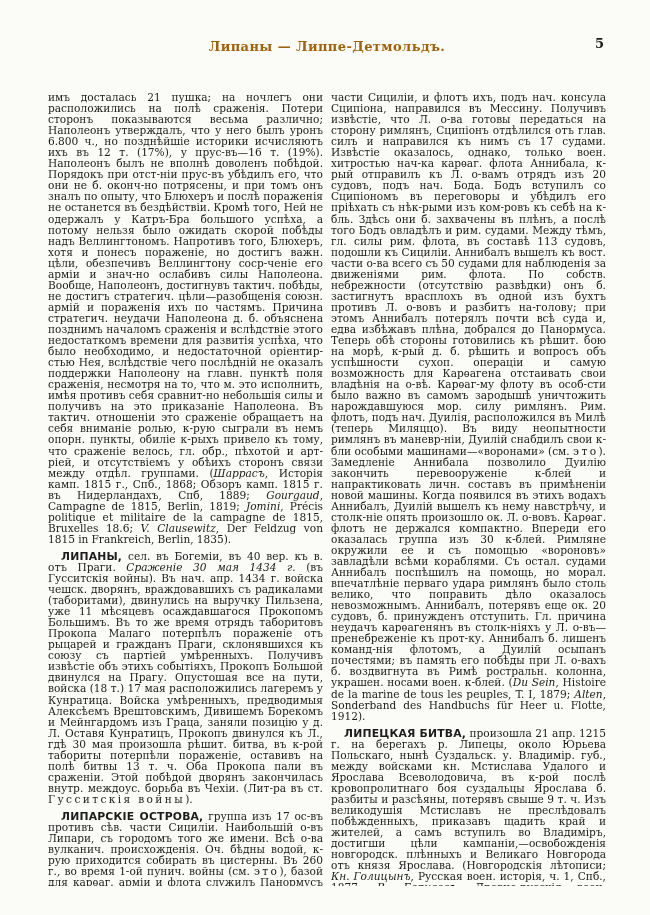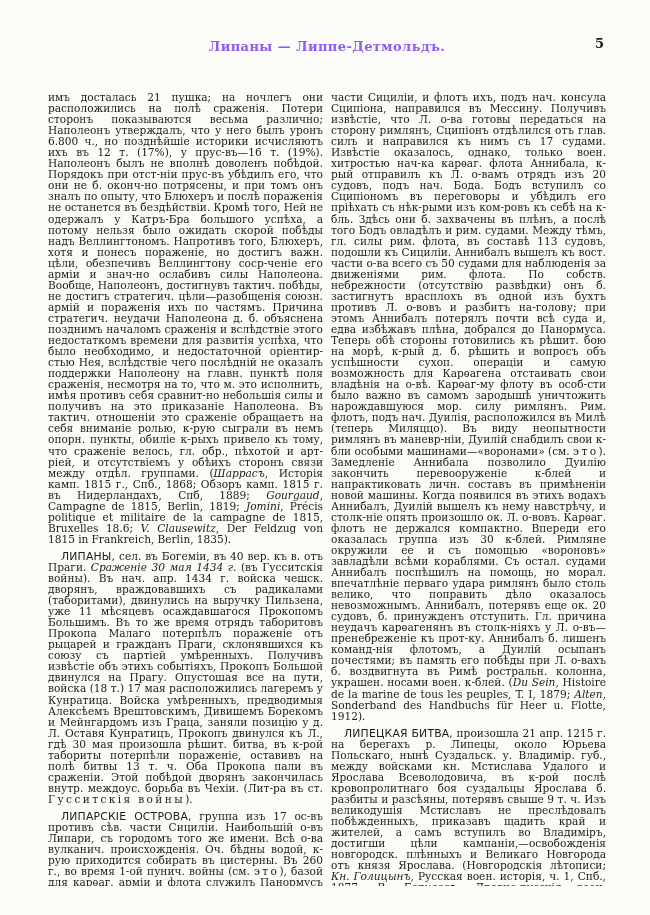--- a/index.html
+++ b/index.html
@@ -20,21 +20,21 @@
   .page-header {
     position: relative;
     text-align: center;
     height: 18px;
     margin-bottom: 38px;
   }
   .running-title {
     font-weight: bold;
     font-size: 13px;
     letter-spacing: 0.4px;
-    color: #8b5cf6;
+    color: #a16207;
   }
   .page-num {
     position: absolute;
     right: 2px; top: 0;
     font-weight: bold;
     font-size: 13px;
   }
   .columns {
     display: flex;
     gap: 8px;
@@ -48,21 +48,21 @@
     text-align: justify;
     text-justify: inter-word;
     word-spacing: -0.2px;
   }
   p.para { margin: 0; padding: 0; }
   p.para.indent { text-indent: 13px; }
   p.para.space-before { margin-top: 6px; }
   .seg-n  { }
   .seg-hw {
     font-family: "DejaVu Sans", sans-serif;
-    font-weight: normal;
+    font-weight: bold;
     font-size: 10.8px;
     letter-spacing: 0.2px;
   }
   .seg-i  { font-style: italic; }
   .seg-bi { font-weight: normal; font-style: italic; }
   .seg-sp { letter-spacing: 2.4px; }
 </style>
 </head>
 <body>
 

